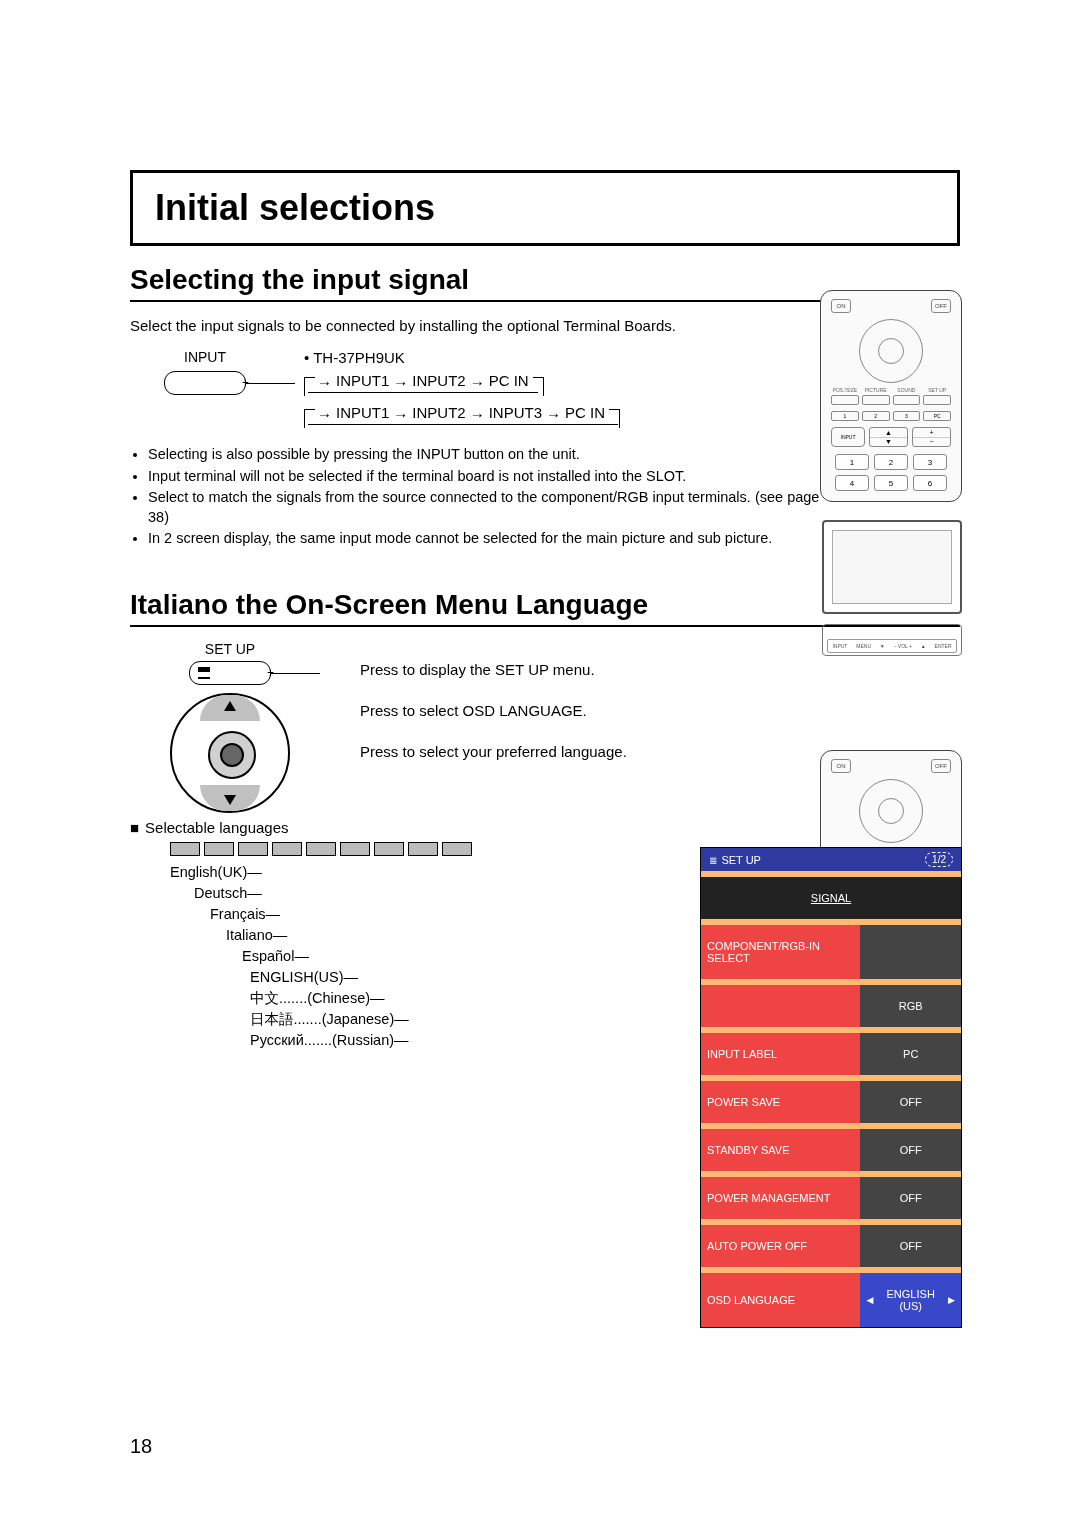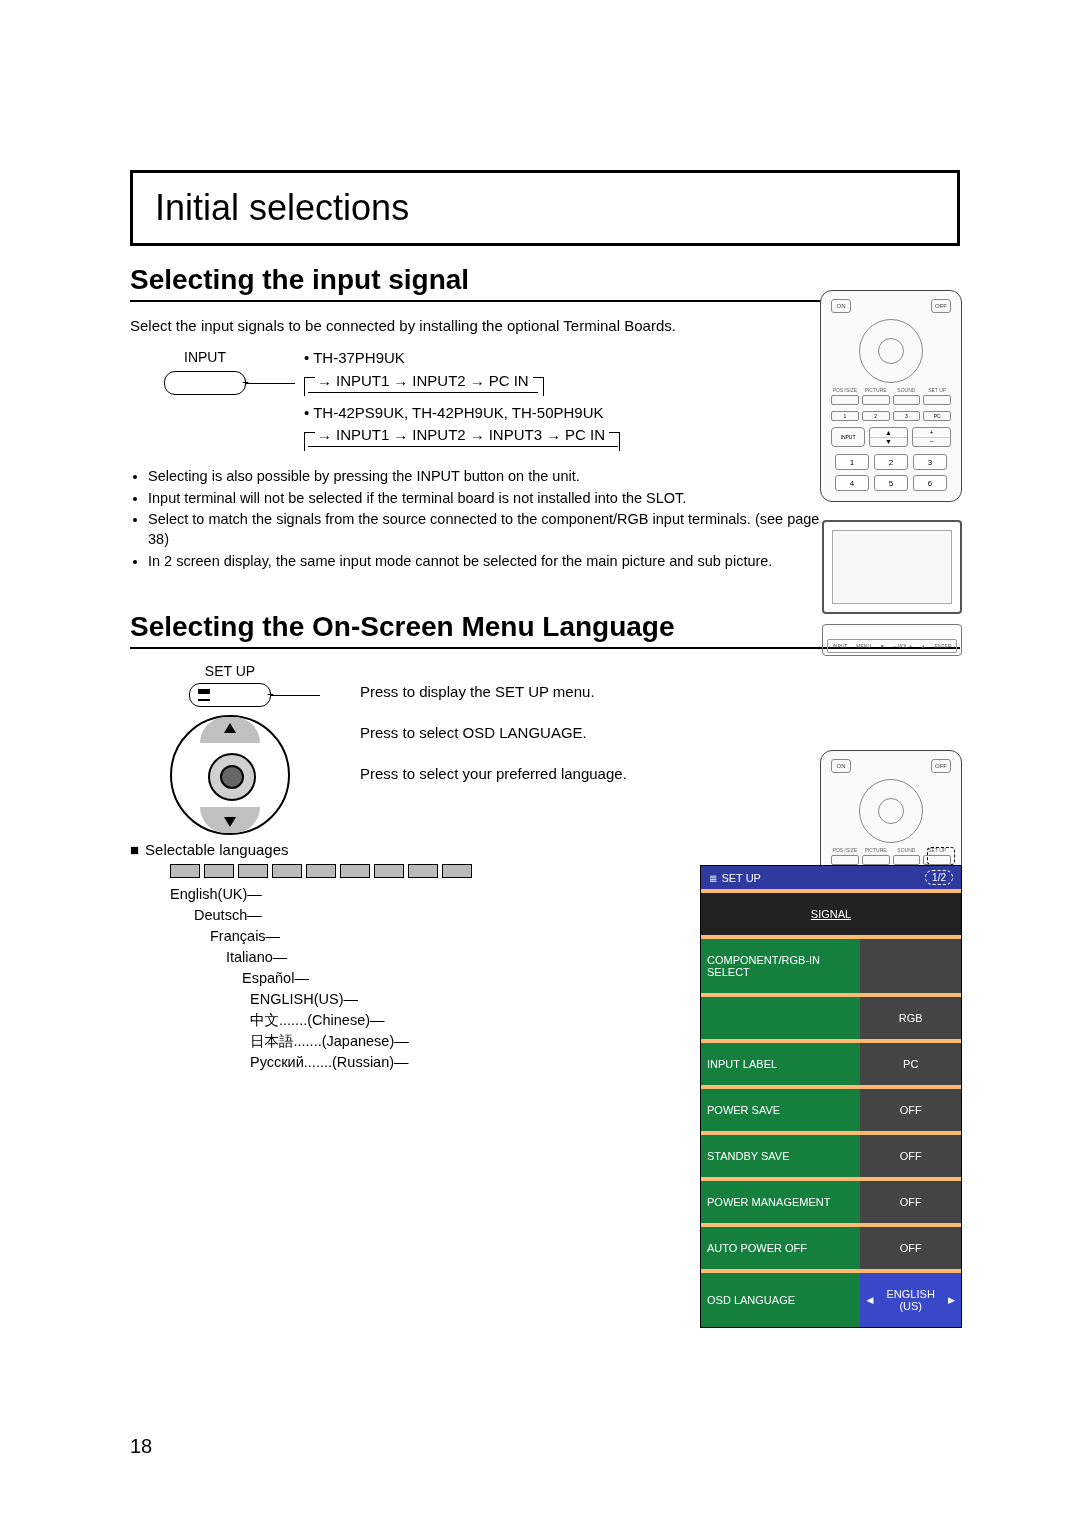--- a/index.html
+++ b/index.html
@@ -1,18 +1,18 @@
 <!DOCTYPE html>
 <html><head>
 <meta charset="utf-8">
 <style>
   html,body{margin:0;padding:0;background:#fff;font-family:Arial,Helvetica,sans-serif;color:#000}
   .page{width:1080px;height:1528px;position:relative;box-sizing:border-box;padding:170px 120px 60px 130px}
   .title-box{border:3px solid #000;padding:14px 22px;margin:0 0 18px 0}
-  .title-box h1{margin:0;font-size:36px;font-weight:normal;font-family:Arial,Helvetica,sans-serif}
+  .title-box h1{margin:0;font-size:36px;font-weight:bold;font-family:Arial,Helvetica,sans-serif}
   h2.section{font-size:28px;font-weight:bold;margin:0 0 4px 0}
   .rule{border:0;border-top:2px solid #000;margin:0 0 14px 0}
   .body{font-size:15px;line-height:1.35}
   .intro{margin:0 0 12px 0}
   .row1{display:flex;align-items:flex-start;gap:24px;margin-bottom:10px}
   .btn-col{width:150px;display:flex;flex-direction:column;align-items:center;flex:none}
   .btn-label{font-size:14px;margin-bottom:4px}
   .btn-shape{width:80px;height:22px;border:1.5px solid #000;border-radius:11px;background:#fff;position:relative}
   .btn-shape::after{content:"";position:absolute;right:-50px;top:50%;width:50px;border-top:1px solid #000}
   .btn-shape .plus{position:absolute;right:-4px;top:50%;transform:translateY(-50%);font-size:12px}
@@ -75,26 +75,26 @@
   .lang-list .li{display:flex;align-items:flex-start}
   .lang-list .indent1{padding-left:24px}
   .lang-list .indent2{padding-left:40px}
   .lang-list .indent3{padding-left:56px}
   .lang-list .indent4{padding-left:72px}
   .lang-list .indent5{padding-left:80px}
   .lang-list .indent6{padding-left:80px}
   .lang-list .indent7{padding-left:80px}
   .lang-list .indent8{padding-left:80px}
   .dash{flex:none}
-  .osd{position:absolute;bottom:200px;right:118px;width:260px;border:1px solid #000;background:#15803d;color:#fff;font-size:11px}
+  .osd{position:absolute;bottom:200px;right:118px;width:260px;border:1px solid #000;background:#ef4444;color:#fff;font-size:11px}
   .osd .osd-head{background:#2e3aa0;padding:4px 8px;display:flex;justify-content:space-between;align-items:center}
   .osd .osd-head .menu-icon{font-size:10px;margin-right:4px}
   .osd-pill{border:1px dashed #fff;border-radius:8px;padding:1px 6px;font-size:10px}
   .osd table{width:100%;border-collapse:collapse}
-  .osd td{padding:15px 6px;border-top:4px solid #fdba74}
+  .osd td{padding:15px 6px;border-top:6px solid #fdba74}
   .osd td.r{text-align:center;background:#444}
   .osd td.sig{text-align:center;text-decoration:underline;background:#222}
   .osd tr.hl td.r{background:#3848c8}
   .osd .lngsel{display:inline-flex;align-items:center;gap:3px}
   .osd .lngsel .tri{font-size:9px}
   .pagenum{position:absolute;left:130px;bottom:70px;font-weight:normal;font-size:20px}
   .r-row.rlabels span{flex:1;text-align:center}
   .btn-shape.setup::before{content:"";position:absolute;left:8px;top:50%;transform:translateY(-50%);width:12px;height:8px;border-top:2px solid #000;border-bottom:2px solid #000;box-shadow:inset 0 3px 0 #000}
   .setup-highlight-r2{position:absolute;top:96px;right:6px;width:26px;height:16px;border:1.5px dashed #000;border-radius:4px}
 </style>
@@ -126,21 +126,20 @@
             <span class="arrow">→</span>
             <span>INPUT1</span>
             <span class="arrow">→</span>
             <span>INPUT2</span>
             <span class="arrow">→</span>
             <span>PC IN</span>
             <span class="corner r"></span>
           </div>
           <div class="loopback" style="width:230px"></div>
         </div>
-        <div>• TH-42PS9UK, TH-42PH9UK, TH-50PH9UK</div>
         <div class="seq">
           <div class="line">
             <span class="corner"></span>
             <span class="arrow">→</span>
             <span>INPUT1</span>
             <span class="arrow">→</span>
             <span>INPUT2</span>
             <span class="arrow">→</span>
             <span>INPUT3</span>
             <span class="arrow">→</span>
@@ -154,21 +153,21 @@
 
     <ul class="notes">
       <li>Selecting is also possible by pressing the INPUT button on the unit.</li>
       <li>Input terminal will not be selected if the terminal board is not installed into the SLOT.</li>
       <li>Select to match the signals from the source connected to the component/RGB input terminals. (see page 38)</li>
       <li>In 2 screen display, the same input mode cannot be selected for the main picture and sub picture.</li>
     </ul>
   </div>
 
   <div class="sec2">
-    <h2 class="section">Selecting the On-Screen Menu Language</h2>
+    <h2 class="section">Italiano the On-Screen Menu Language</h2>
     <hr class="rule">
 
     <div class="lang-row">
       <div class="lang-left">
         <div class="btn-label">SET UP</div>
         <div class="btn-shape setup">
             <span class="plus">+</span>
           </div>
         <div class="wheel-diagram">
           <div class="wheel-outer"></div>

